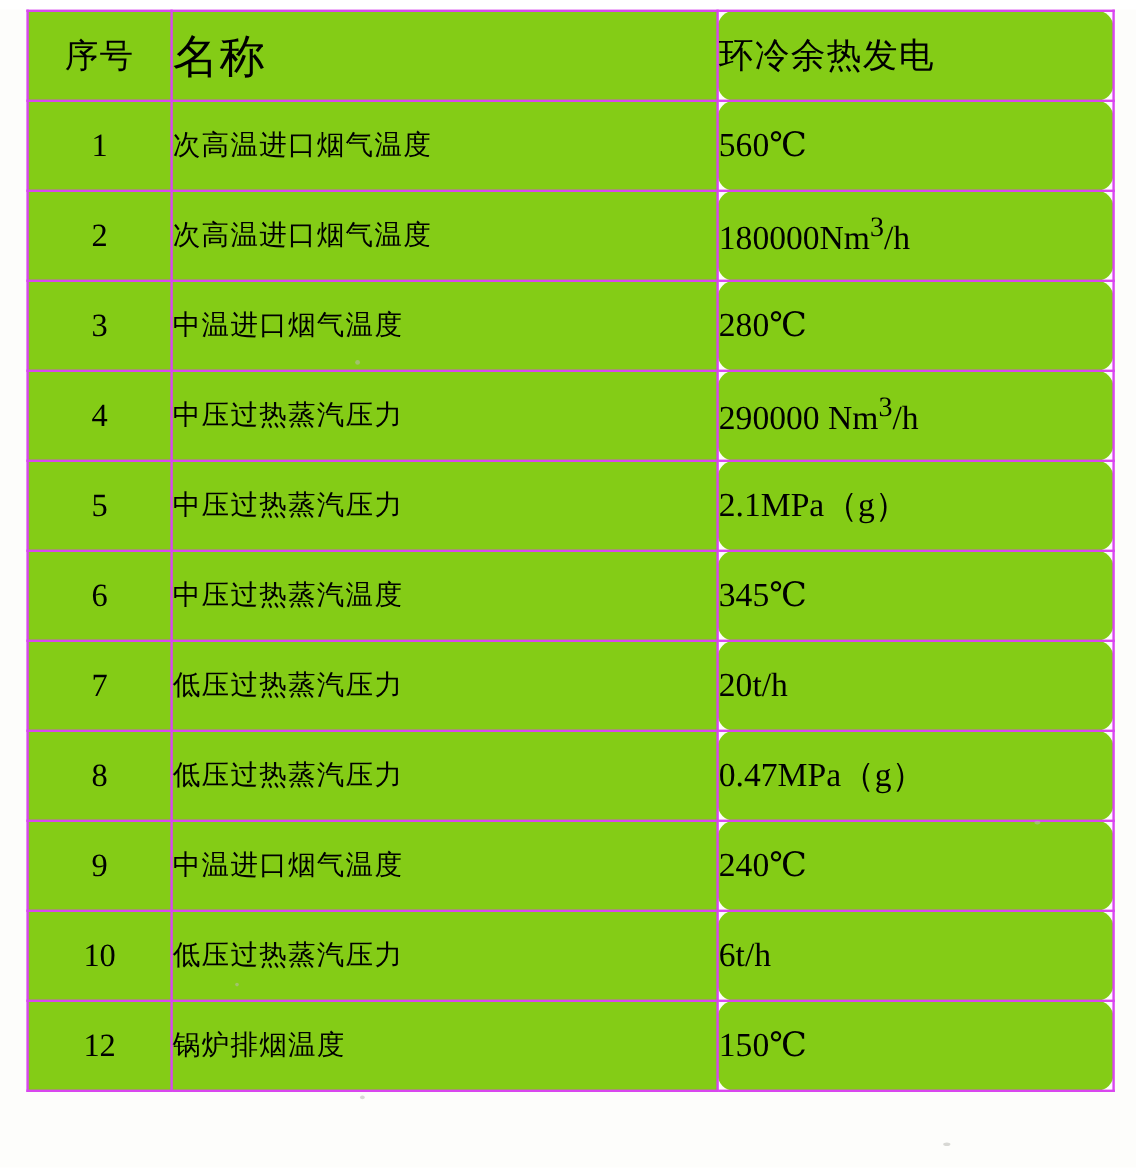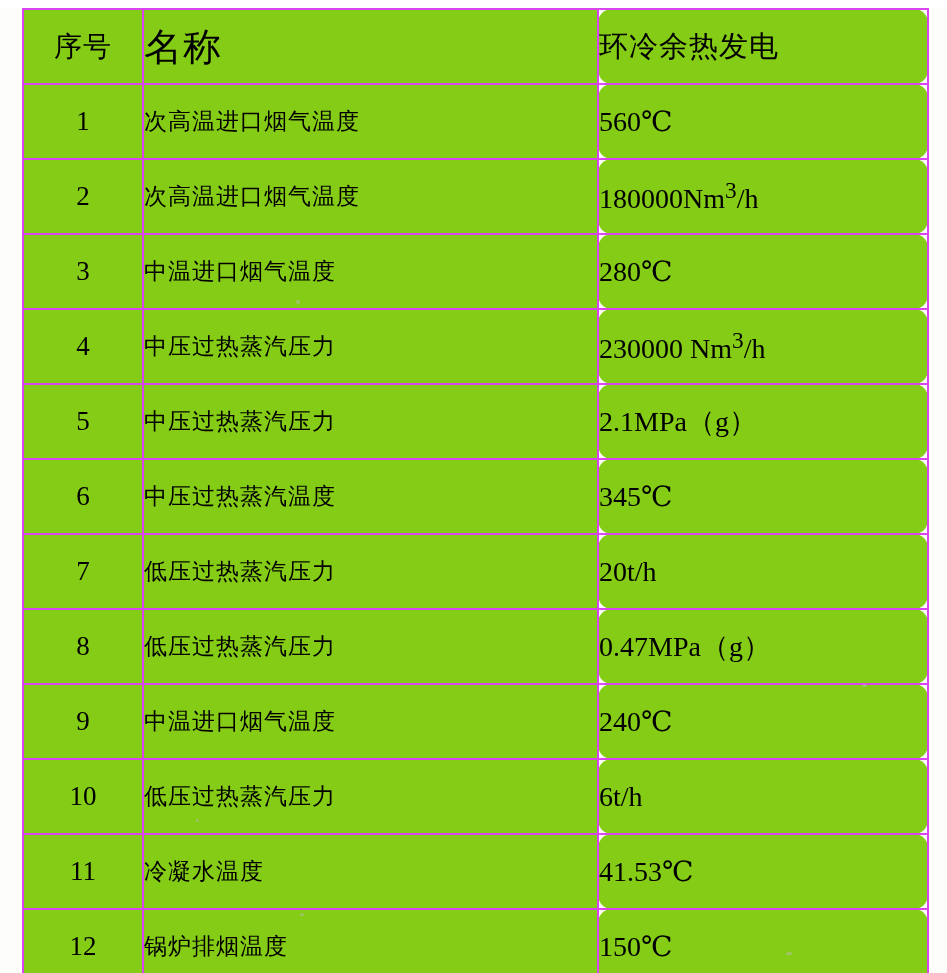--- a/index.html
+++ b/index.html
@@ -113,21 +113,21 @@
 
       <tr>
         <td class="cell-index">3</td>
         <td class="cell-name">中温进口烟气温度</td>
         <td class="cell-value">280℃</td>
       </tr>
 
       <tr>
         <td class="cell-index">4</td>
         <td class="cell-name">中压过热蒸汽压力</td>
-        <td class="cell-value"><span>230000 Nm</span><sup>3</sup><span>/h</span></td>
+        <td class="cell-value"><span>290000 Nm</span><sup>3</sup><span>/h</span></td>
       </tr>
 
       <tr>
         <td class="cell-index">5</td>
         <td class="cell-name">中压过热蒸汽压力</td>
         <td class="cell-value">2.1MPa（g）</td>
       </tr>
 
       <tr>
         <td class="cell-index">6</td>
@@ -152,25 +152,20 @@
         <td class="cell-name">中温进口烟气温度</td>
         <td class="cell-value">240℃</td>
       </tr>
 
       <tr>
         <td class="cell-index">10</td>
         <td class="cell-name">低压过热蒸汽压力</td>
         <td class="cell-value">6t/h</td>
       </tr>
 
-      <tr>
-        <td class="cell-index">11</td>
-        <td class="cell-name">冷凝水温度</td>
-        <td class="cell-value">41.53℃</td>
-      </tr>
 
       <tr>
         <td class="cell-index">12</td>
         <td class="cell-name">锅炉排烟温度</td>
         <td class="cell-value">150℃</td>
       </tr>
     </tbody>
   </table>
 
   <div class="speck" style="left:296px; top:292px; width:4px; height:4px;"></div>

